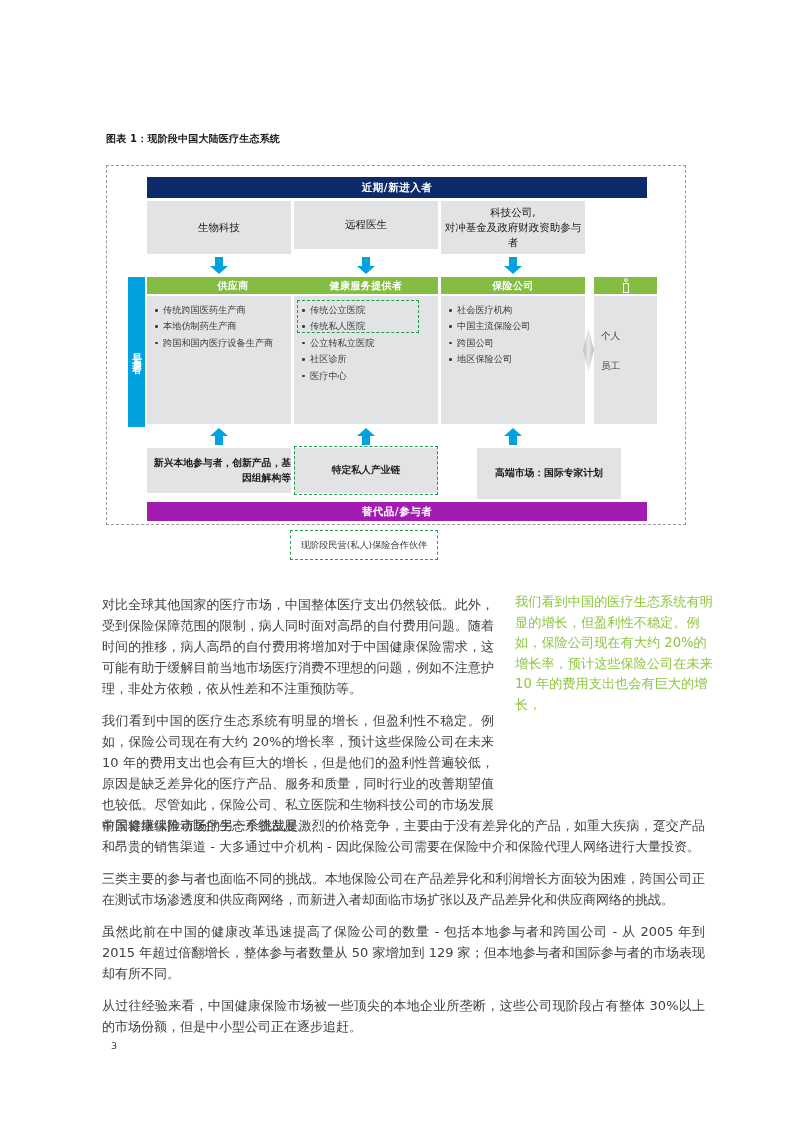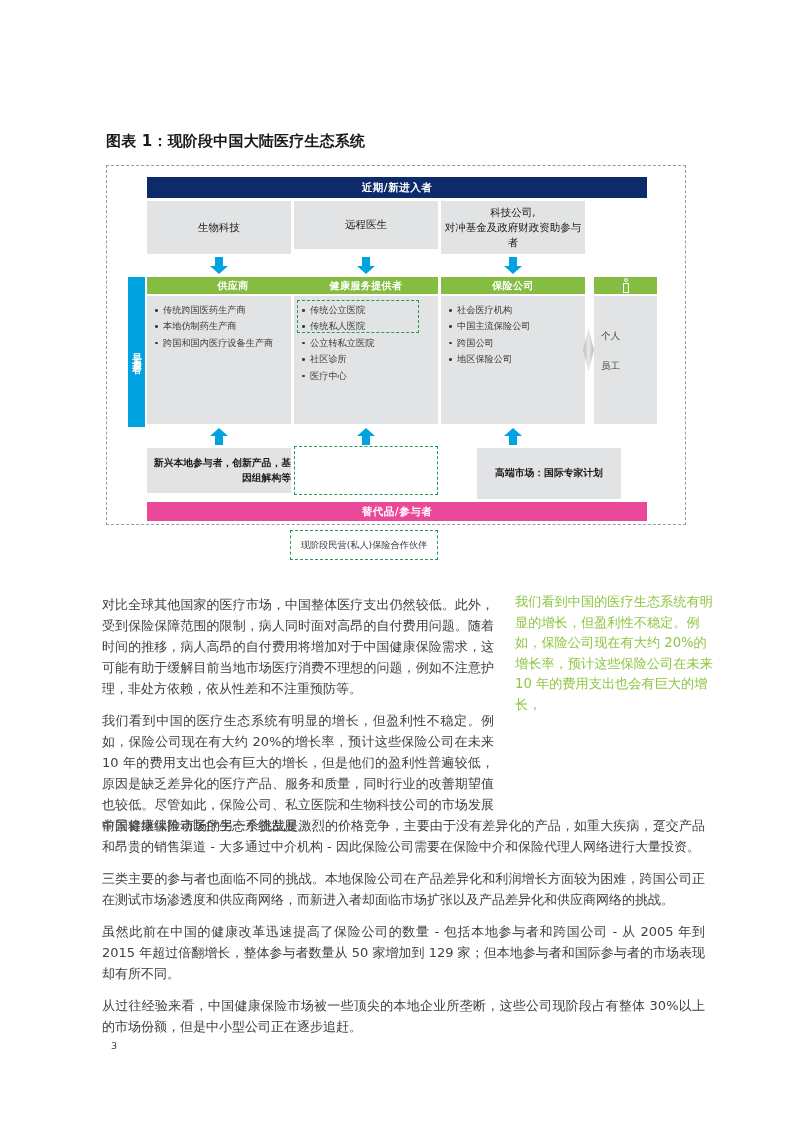--- a/index.html
+++ b/index.html
@@ -21,21 +21,21 @@
     left: 0; top: 0;
     width: 793px;
     height: 1122px;
   }
 
   
   .fig-title {
     position: absolute;
     left: 106px;
     top: 132px;
-    font-size: 15px;
+    font-size: 10px;
     font-weight: bold;
     color: #1a1a1a;
     letter-spacing: 0.2px;
   }
 
   
   .fig-frame {
     position: absolute;
     left: 106px;
     top: 165px;
@@ -52,21 +52,21 @@
     color: #ffffff;
     font-size: 10.5px;
     font-weight: bold;
     display: flex;
     align-items: center;
     justify-content: center;
     letter-spacing: 0.5px;
   }
   .bar-blue {
     position: absolute;
-    background: #ec4899;
+    background: #a21caf;
     color: #ffffff;
     font-size: 10.5px;
     font-weight: bold;
     display: flex;
     align-items: center;
     justify-content: center;
     letter-spacing: 0.5px;
   }
   .hdr-green {
     position: absolute;
@@ -331,20 +331,21 @@
   <div class="arrow up" style="left:357px; top:428px;">
     <div class="head"></div>
       <div class="shaft"></div>
   </div>
   <div class="arrow up" style="left:504px; top:428px;">
     <div class="head"></div>
       <div class="shaft"></div>
   </div>
 
   <div class="box-grey box-grey-center bold" style="left:147px; top:448px; width:144px; height:45px;text-align:right;">新兴本地参与者，创新产品，基因组解构等</div>
+  <div class="box-grey box-grey-center bold" style="left:294px; top:448px; width:144px; height:45px;">特定私人产业链</div>
   <div class="box-grey box-grey-center bold" style="left:441px; top:448px; width:144px; height:51px;margin-left:36px;">高端市场：国际专家计划</div>
 
   <div class="green-dash" style="left:294px; top:446px; width:144px; height:49px;"></div>
 
   <div class="bar-blue" style="left:147px; top:502px; width:500px; height:19px;">替代品/参与者</div>
 
   <div class="green-dash-label" style="left:290px; top:530px; width:148px; height:30px;">现阶段民营(私人)保险合作伙伴</div>
 
   <div class="body-col" style="top:594px; width:392px;">
     <p class="para">对比全球其他国家的医疗市场，中国整体医疗支出仍然较低。此外，受到保险保障范围的限制，病人同时面对高昂的自付费用问题。随着时间的推移，病人高昂的自付费用将增加对于中国健康保险需求，这可能有助于缓解目前当地市场医疗消费不理想的问题，例如不注意护理，非处方依赖，依从性差和不注重预防等。</p>

